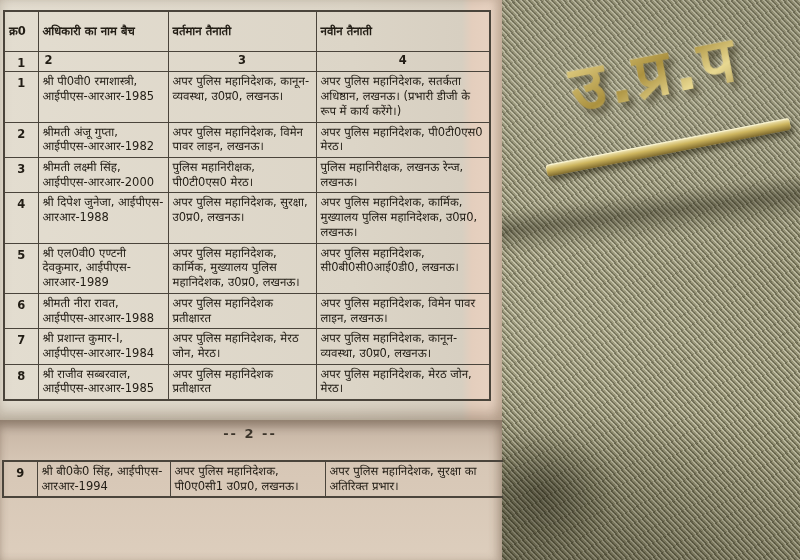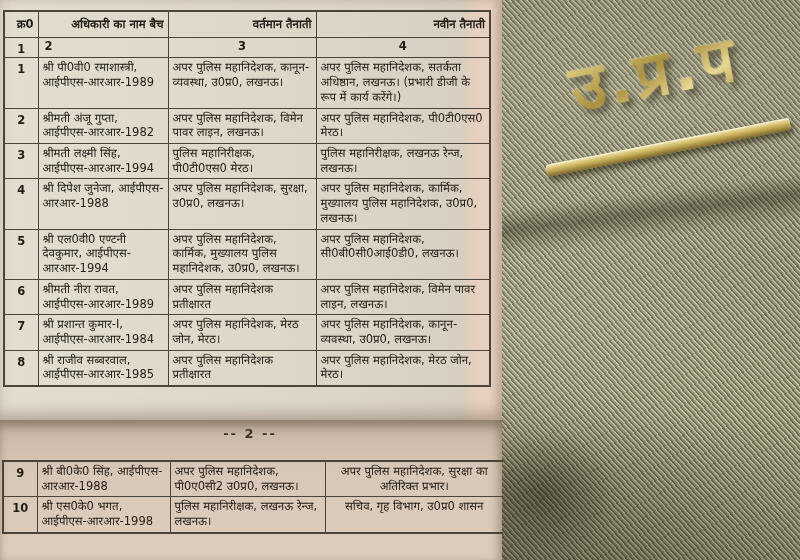--- a/index.html
+++ b/index.html
@@ -48,22 +48,22 @@
     box-shadow:inset 0 7px 9px rgba(62,42,26,0.30), inset -6px 0 8px rgba(95,70,48,0.20);}
   .page-label{position:absolute;left:0;top:6px;width:500px;text-align:center;
     font-size:13px;font-weight:bold;letter-spacing:2px;color:#3b342a;}
 
   table{border-collapse:collapse;table-layout:fixed;}
   .doc-table{position:absolute;color:#221d15;font-size:11.5px;line-height:1.28;}
   .doc-table td,.doc-table th{border:1px solid #4a443b;vertical-align:top;
     padding:2px 4px 3px;overflow:hidden;}
   .t1{left:3px;top:10px;width:486px;border:2px solid #4a443b;}
   .t2{left:2px;top:40px;width:500px;border-top:2px solid #4a443b;border-left:2px solid #4a443b;border-bottom:2px solid #4a443b;}
-  .t2 td:last-child{border-right:none;text-align:center;}
-  .doc-table th{font-weight:bold;text-align:right;padding:5px 4px;}
+  .t2 td:last-child{border-right:none;}
+  .doc-table th{font-weight:bold;text-align:left;padding:12px 4px;}
   .colnum td{font-weight:bold;padding:1px 6px;}
   .colnum td.c3,.colnum td.c4{text-align:center;}
   td.sno{text-align:center;font-weight:bold;padding-top:4px;}
 </style>
 </head>
 <body>
 
 <div id="stage">
 
   <div class="fabric"></div>
@@ -94,51 +94,51 @@
         <tr class="colnum">
           <td class="c1 sno">1</td>
           <td class="c2">2</td>
           <td class="c3">3</td>
           <td class="c4">4</td>
         </tr>
       </thead>
       <tbody id="t1body">
           <tr>
             <td class="sno">1</td>
-            <td>श्री पी0वी0 रमाशास्त्री, आईपीएस-आरआर-1989</td>
+            <td>श्री पी0वी0 रमाशास्त्री, आईपीएस-आरआर-1985</td>
             <td>अपर पुलिस महानिदेशक, कानून-व्यवस्था, उ0प्र0, लखनऊ।</td>
             <td>अपर पुलिस महानिदेशक, सतर्कता अधिष्ठान, लखनऊ। (प्रभारी डीजी के रूप में कार्य करेंगे।)</td>
           </tr>
           <tr>
             <td class="sno">2</td>
             <td>श्रीमती अंजू गुप्ता, आईपीएस-आरआर-1982</td>
             <td>अपर पुलिस महानिदेशक, विमेन पावर लाइन, लखनऊ।</td>
             <td>अपर पुलिस महानिदेशक, पी0टी0एस0 मेरठ।</td>
           </tr>
           <tr>
             <td class="sno">3</td>
-            <td>श्रीमती लक्ष्मी सिंह, आईपीएस-आरआर-1994</td>
+            <td>श्रीमती लक्ष्मी सिंह, आईपीएस-आरआर-2000</td>
             <td>पुलिस महानिरीक्षक, पी0टी0एस0 मेरठ।</td>
             <td>पुलिस महानिरीक्षक, लखनऊ रेन्ज, लखनऊ।</td>
           </tr>
           <tr>
             <td class="sno">4</td>
             <td>श्री दिपेश जुनेजा, आईपीएस-आरआर-1988</td>
             <td>अपर पुलिस महानिदेशक, सुरक्षा, उ0प्र0, लखनऊ।</td>
             <td>अपर पुलिस महानिदेशक, कार्मिक, मुख्यालय पुलिस महानिदेशक, उ0प्र0, लखनऊ।</td>
           </tr>
           <tr>
             <td class="sno">5</td>
-            <td>श्री एल0वी0 एण्टनी देवकुमार, आईपीएस-आरआर-1994</td>
+            <td>श्री एल0वी0 एण्टनी देवकुमार, आईपीएस-आरआर-1989</td>
             <td>अपर पुलिस महानिदेशक, कार्मिक, मुख्यालय पुलिस महानिदेशक, उ0प्र0, लखनऊ।</td>
             <td>अपर पुलिस महानिदेशक, सी0बी0सी0आई0डी0, लखनऊ।</td>
           </tr>
           <tr>
             <td class="sno">6</td>
-            <td>श्रीमती नीरा रावत, आईपीएस-आरआर-1989</td>
+            <td>श्रीमती नीरा रावत, आईपीएस-आरआर-1988</td>
             <td>अपर पुलिस महानिदेशक प्रतीक्षारत</td>
             <td>अपर पुलिस महानिदेशक, विमेन पावर लाइन, लखनऊ।</td>
           </tr>
           <tr>
             <td class="sno">7</td>
             <td>श्री प्रशान्त कुमार-I, आईपीएस-आरआर-1984</td>
             <td>अपर पुलिस महानिदेशक, मेरठ जोन, मेरठ।</td>
             <td>अपर पुलिस महानिदेशक, कानून-व्यवस्था, उ0प्र0, लखनऊ।</td>
           </tr>
           <tr>
@@ -156,27 +156,21 @@
     <table class="doc-table t2">
       <colgroup>
           <col style="width:34px">
           <col style="width:133px">
           <col style="width:155px">
           <col style="width:178px">
         </colgroup>
       <tbody id="t2body">
           <tr>
             <td class="sno">9</td>
-            <td>श्री बी0के0 सिंह, आईपीएस-आरआर-1988</td>
-            <td>अपर पुलिस महानिदेशक, पी0ए0सी2 उ0प्र0, लखनऊ।</td>
+            <td>श्री बी0के0 सिंह, आईपीएस-आरआर-1994</td>
+            <td>अपर पुलिस महानिदेशक, पी0ए0सी1 उ0प्र0, लखनऊ।</td>
             <td>अपर पुलिस महानिदेशक, सुरक्षा का अतिरिक्त प्रभार।</td>
-          </tr>
-          <tr>
-            <td class="sno">10</td>
-            <td>श्री एस0के0 भगत, आईपीएस-आरआर-1998</td>
-            <td>पुलिस महानिरीक्षक, लखनऊ रेन्ज, लखनऊ।</td>
-            <td>सचिव, गृह विभाग, उ0प्र0 शासन</td>
           </tr>
         </tbody>
     </table>
   </div>
 
 </div>
 
 </body></html>

